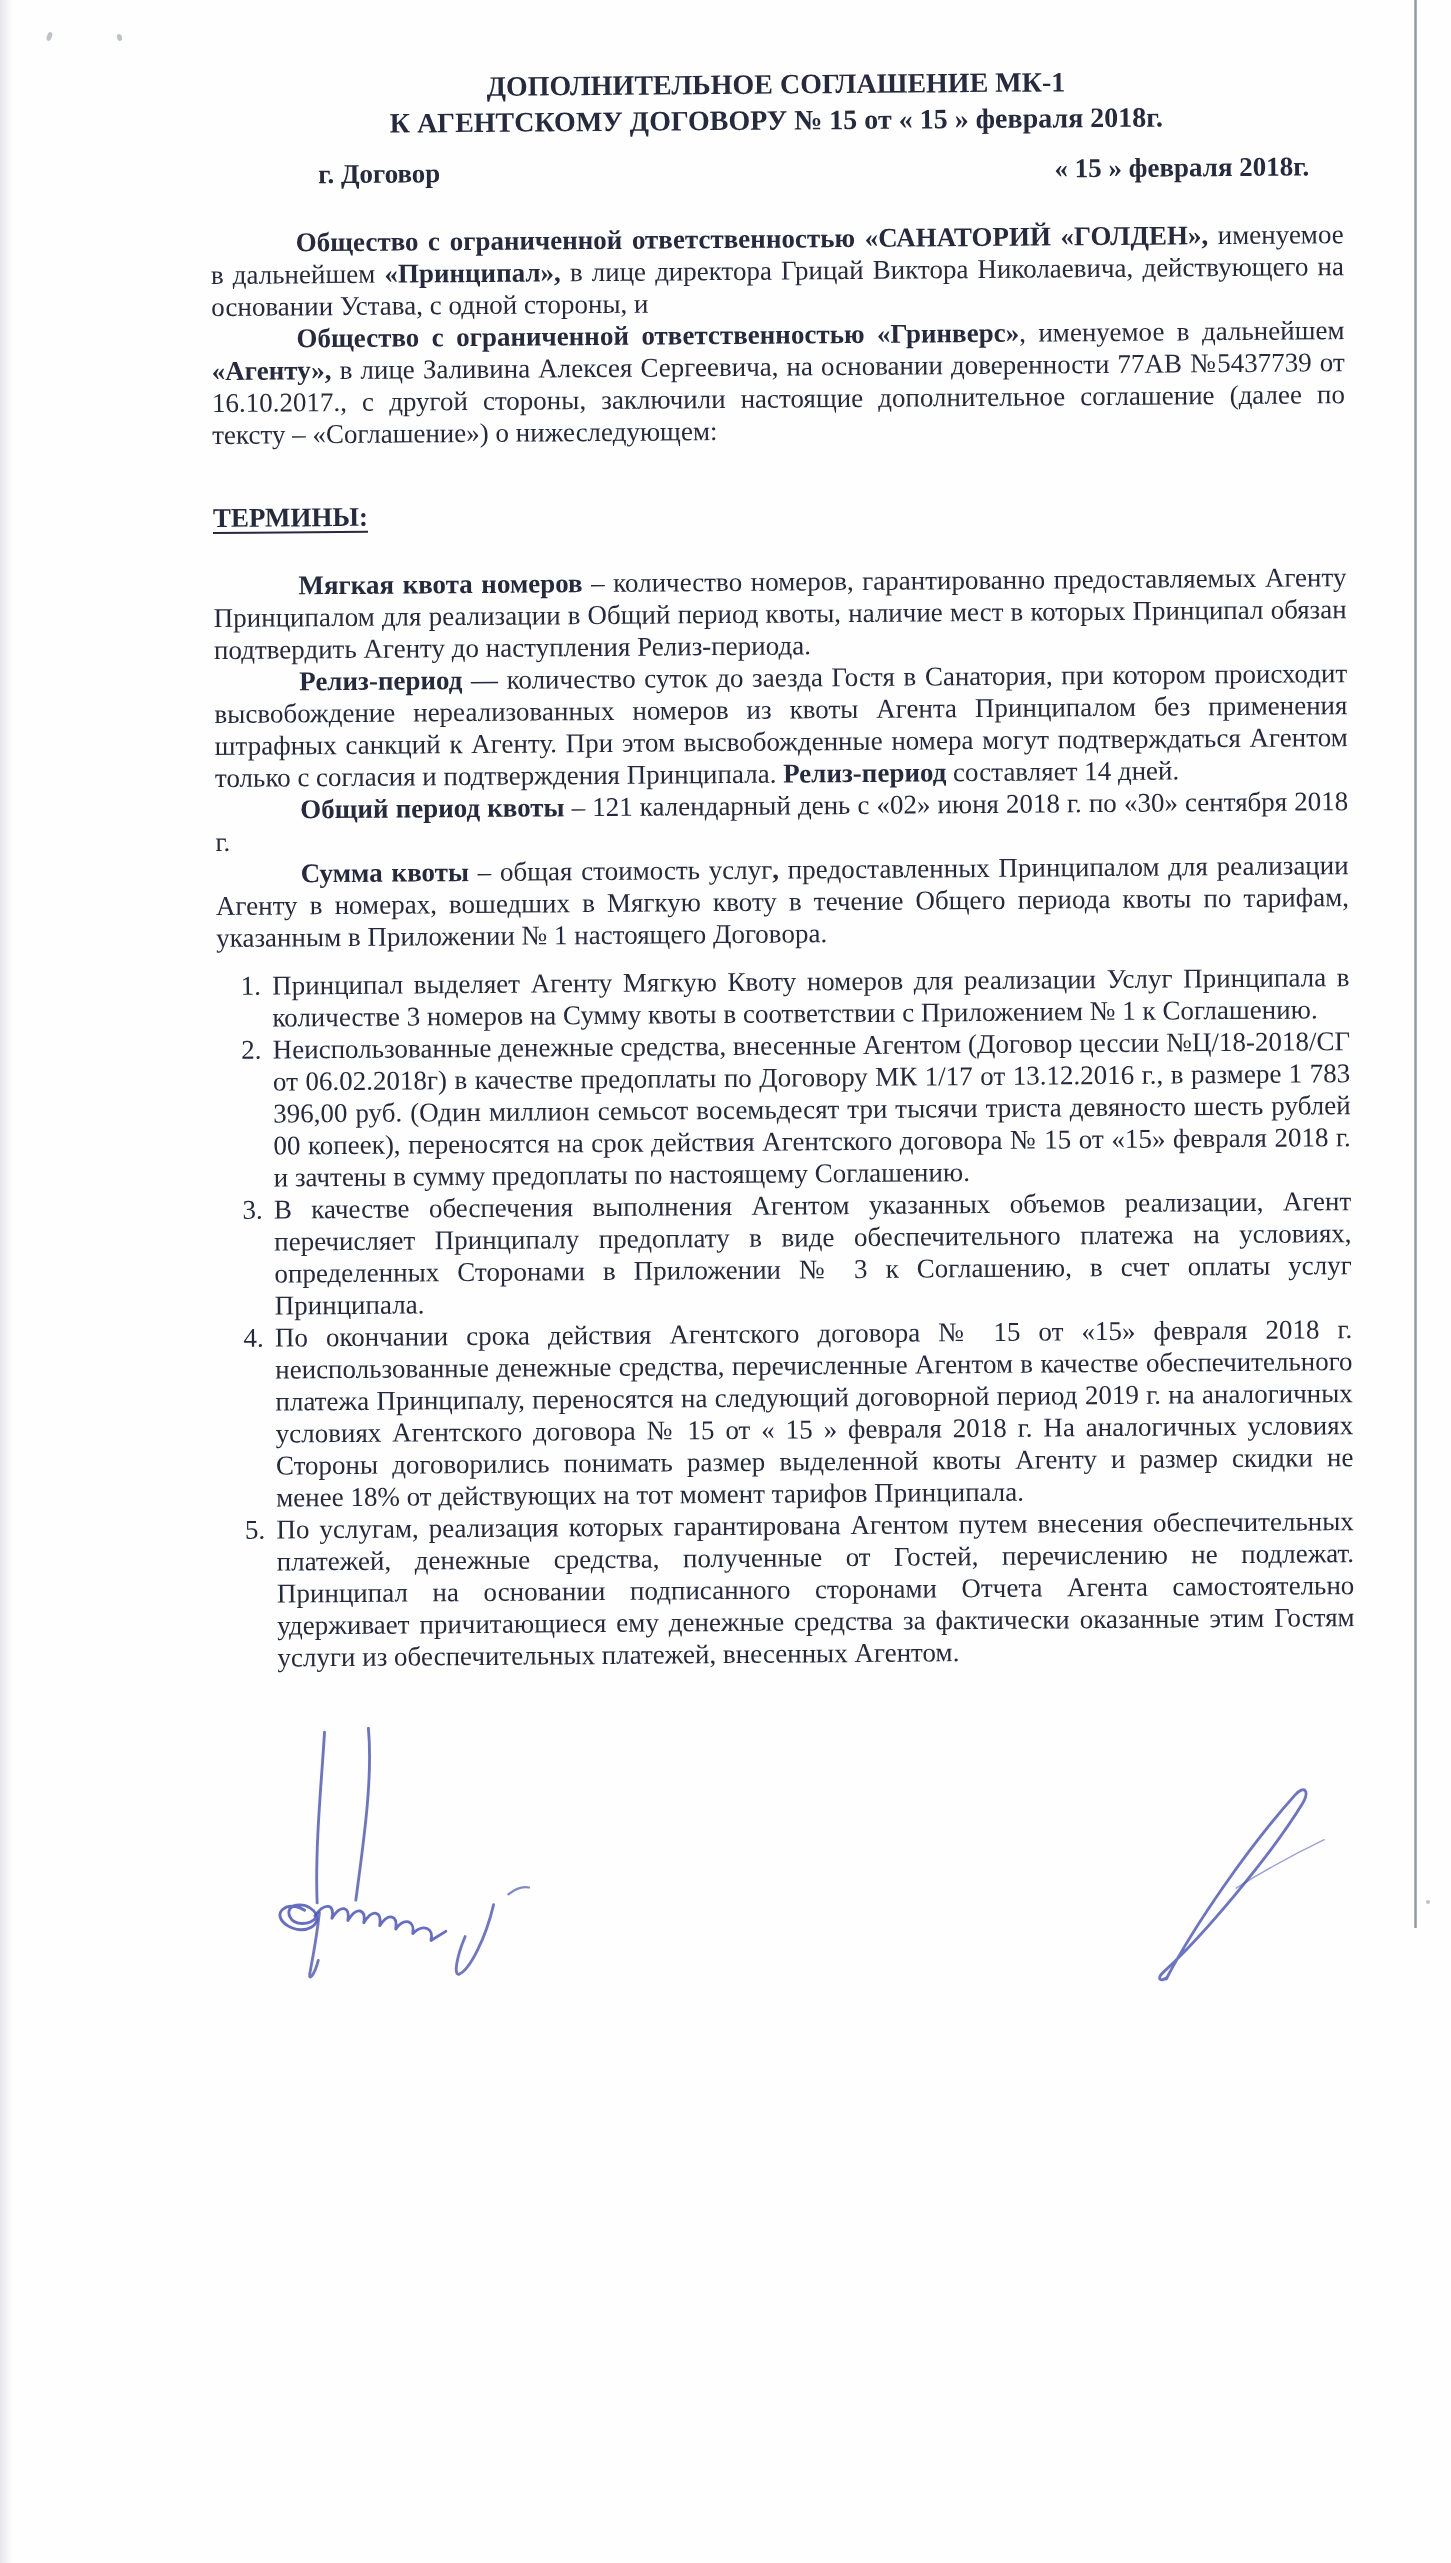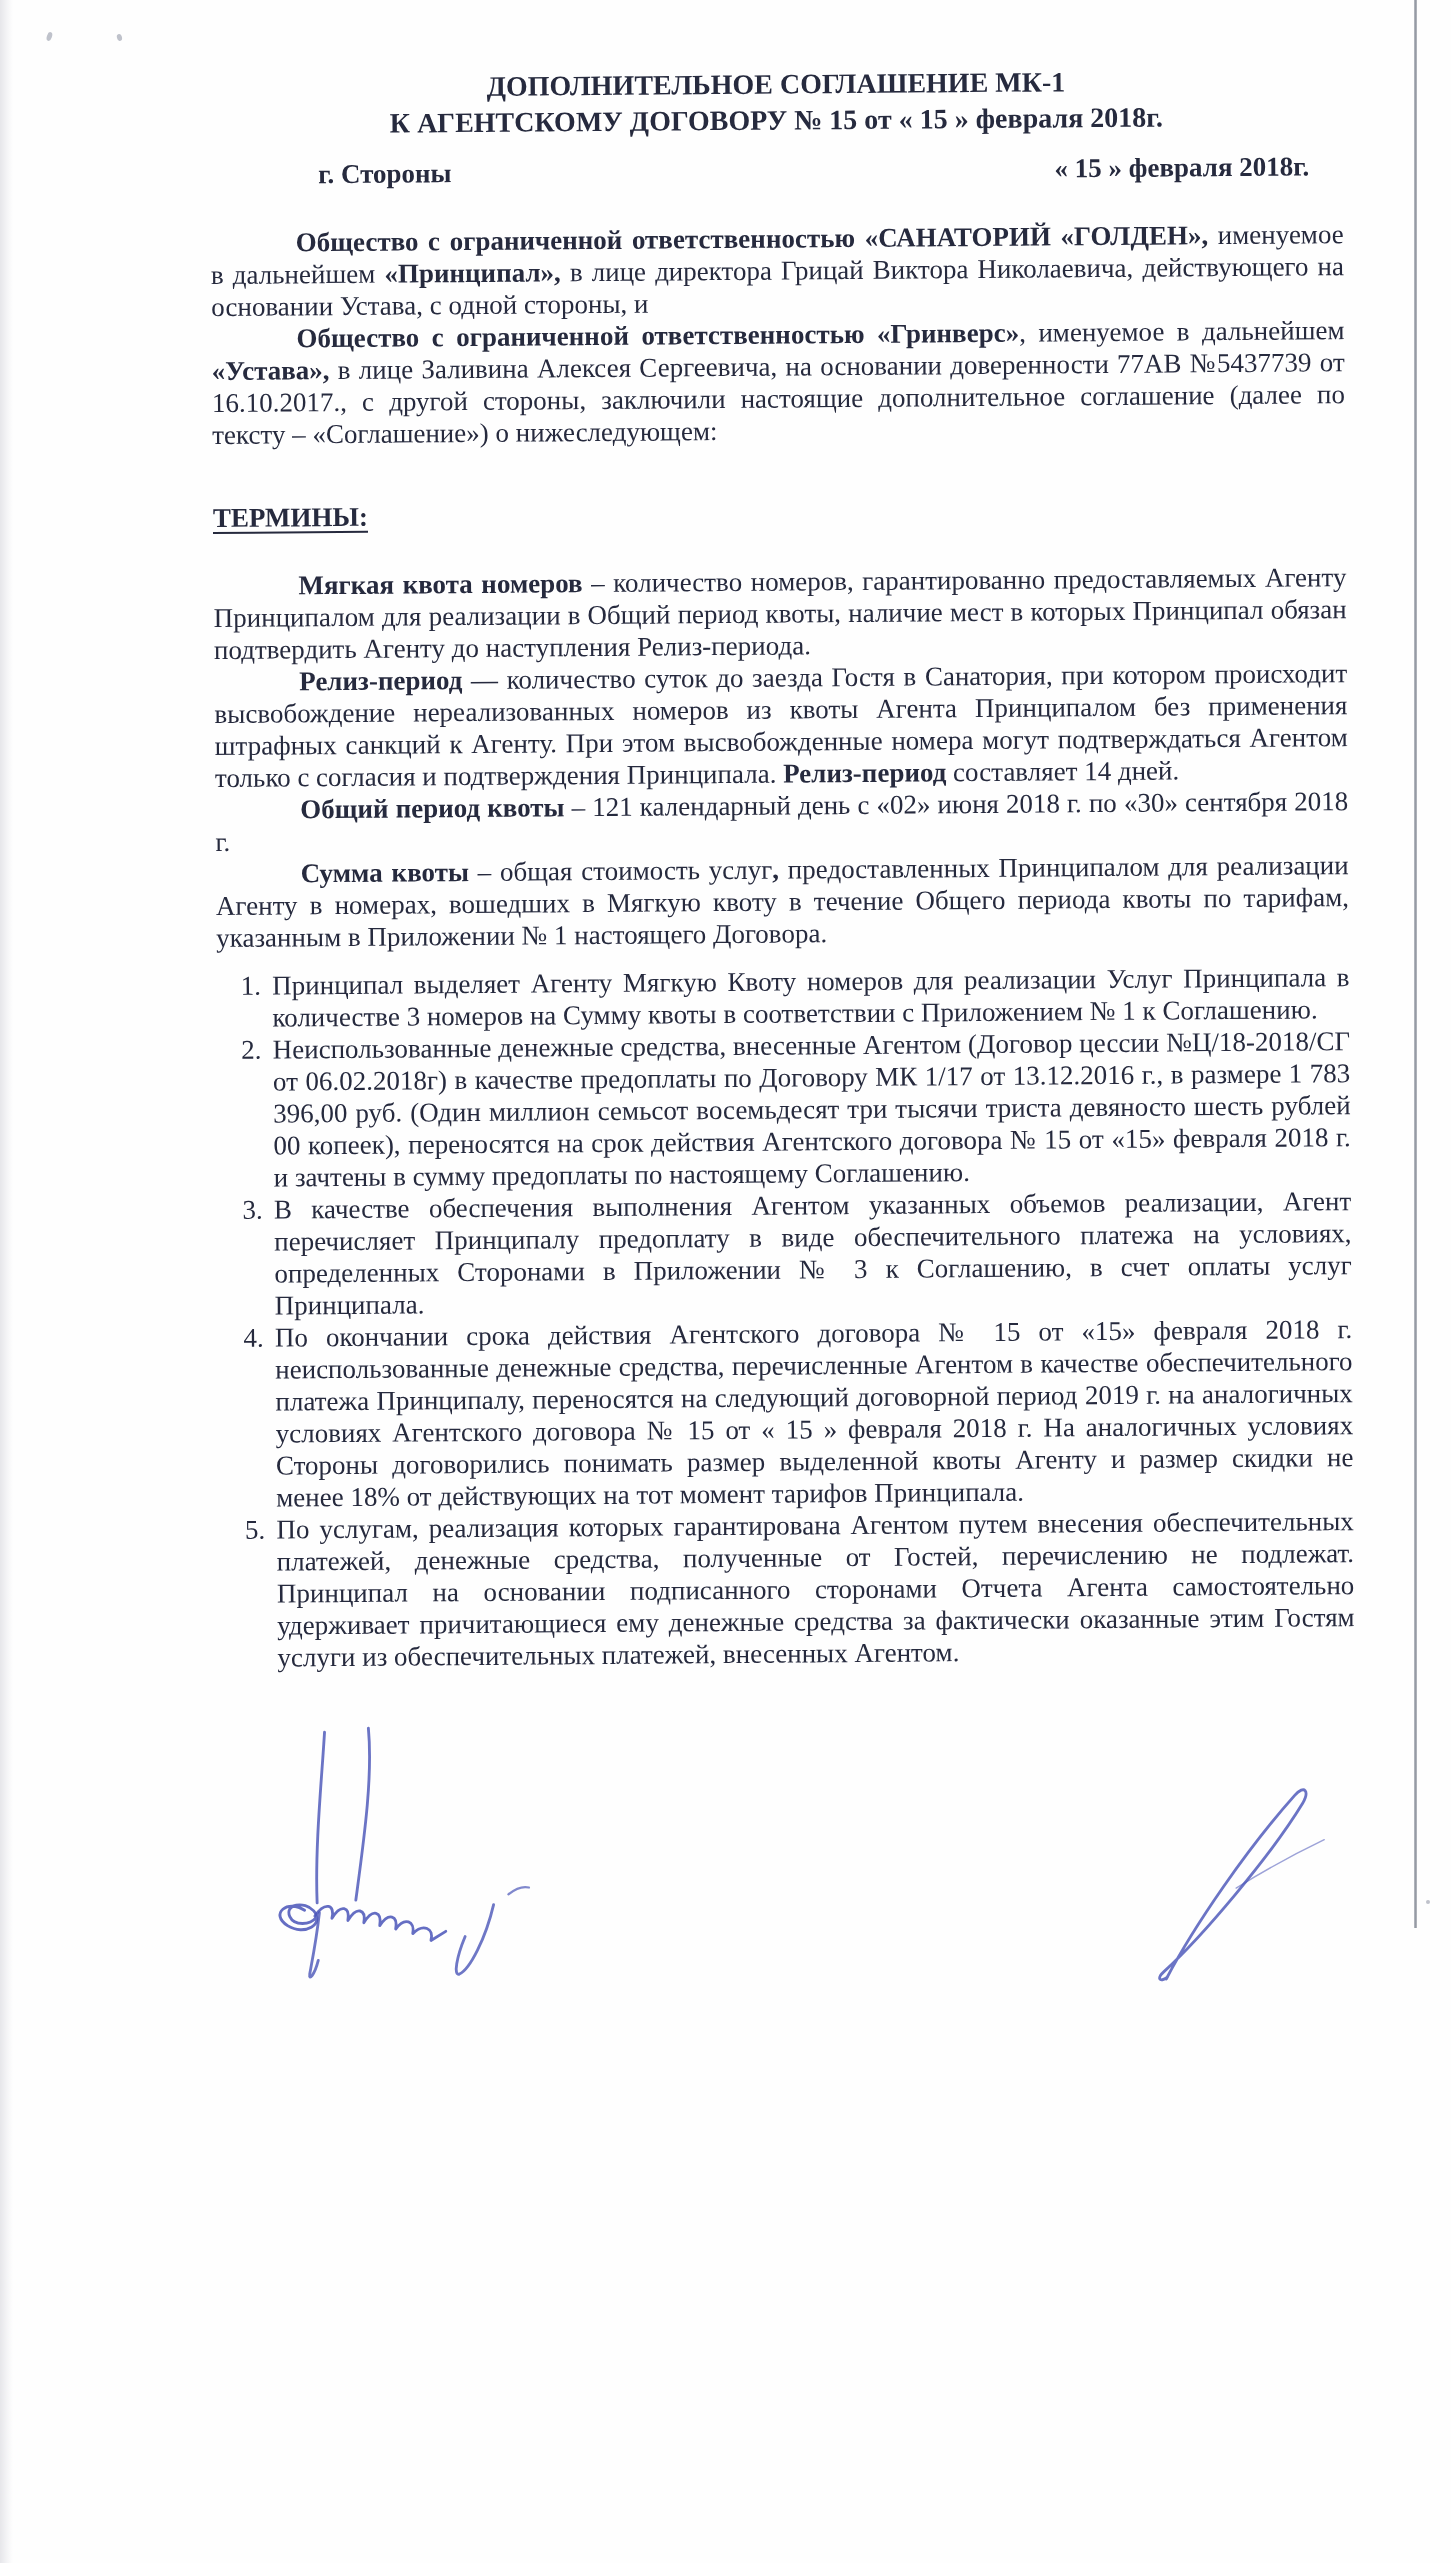--- a/index.html
+++ b/index.html
@@ -61,26 +61,26 @@
 <div class="speck s2"></div>
 <div class="speck s3"></div>
 
 <div class="content">
   <h1 class="doc-title">
     <div>ДОПОЛНИТЕЛЬНОЕ СОГЛАШЕНИЕ МК-1</div>
     <div>К АГЕНТСКОМУ ДОГОВОРУ № 15 от « 15 » февраля 2018г.</div>
   </h1>
 
   <div class="meta-row">
-    <span>г. Стороны</span>
+    <span>г. Договор</span>
     <span>« 15 » февраля 2018г.</span>
   </div>
 
   <p class="para first"><b>Общество с ограниченной ответственностью «САНАТОРИЙ «ГОЛДЕН»,</b><span> именуемое в дальнейшем </span><b>«Принципал»,</b><span> в лице директора Грицай Виктора Николаевича, действующего на основании Устава, с одной стороны, и</span></p>
-  <p class="para"><b>Общество с ограниченной ответственностью «Гринверс»</b><span>, именуемое в дальнейшем </span><b>«Устава»,</b><span> в лице Заливина Алексея Сергеевича, на основании доверенности 77АВ №5437739 от 16.10.2017., с другой стороны, заключили настоящие дополнительное соглашение (далее по тексту – «Соглашение») о нижеследующем:</span></p>
+  <p class="para"><b>Общество с ограниченной ответственностью «Гринверс»</b><span>, именуемое в дальнейшем </span><b>«Агенту»,</b><span> в лице Заливина Алексея Сергеевича, на основании доверенности 77АВ №5437739 от 16.10.2017., с другой стороны, заключили настоящие дополнительное соглашение (далее по тексту – «Соглашение») о нижеследующем:</span></p>
 
   <h2 class="terms-heading">ТЕРМИНЫ:</h2>
 
   <p class="para"><b>Мягкая квота номеров</b><span> – количество номеров, гарантированно предоставляемых Агенту Принципалом для реализации в Общий период квоты, наличие мест в которых Принципал обязан подтвердить Агенту до наступления Релиз-периода.</span></p>
   <p class="para"><b>Релиз-период</b><span> — количество суток до заезда Гостя в Санатория, при котором происходит высвобождение нереализованных номеров из квоты Агента Принципалом без применения штрафных санкций к Агенту. При этом высвобожденные номера могут подтверждаться Агентом только с согласия и подтверждения Принципала. </span><b>Релиз-период</b><span> составляет 14 дней.</span></p>
   <p class="para"><b>Общий период квоты</b><span> – 121 календарный день с «02» июня 2018 г. по «30» сентября 2018 г.</span></p>
   <p class="para"><b>Сумма квоты</b><span> – общая стоимость услуг</span><b>,</b><span> предоставленных Принципалом для реализации Агенту в номерах, вошедших в Мягкую квоту в течение Общего периода квоты по тарифам, указанным в Приложении № 1 настоящего Договора.</span></p>
 
   <ol class="clauses">
     <li>Принципал выделяет Агенту Мягкую Квоту номеров для реализации Услуг Принципала в количестве 3 номеров на Сумму квоты в соответствии с Приложением № 1 к Соглашению.</li>

